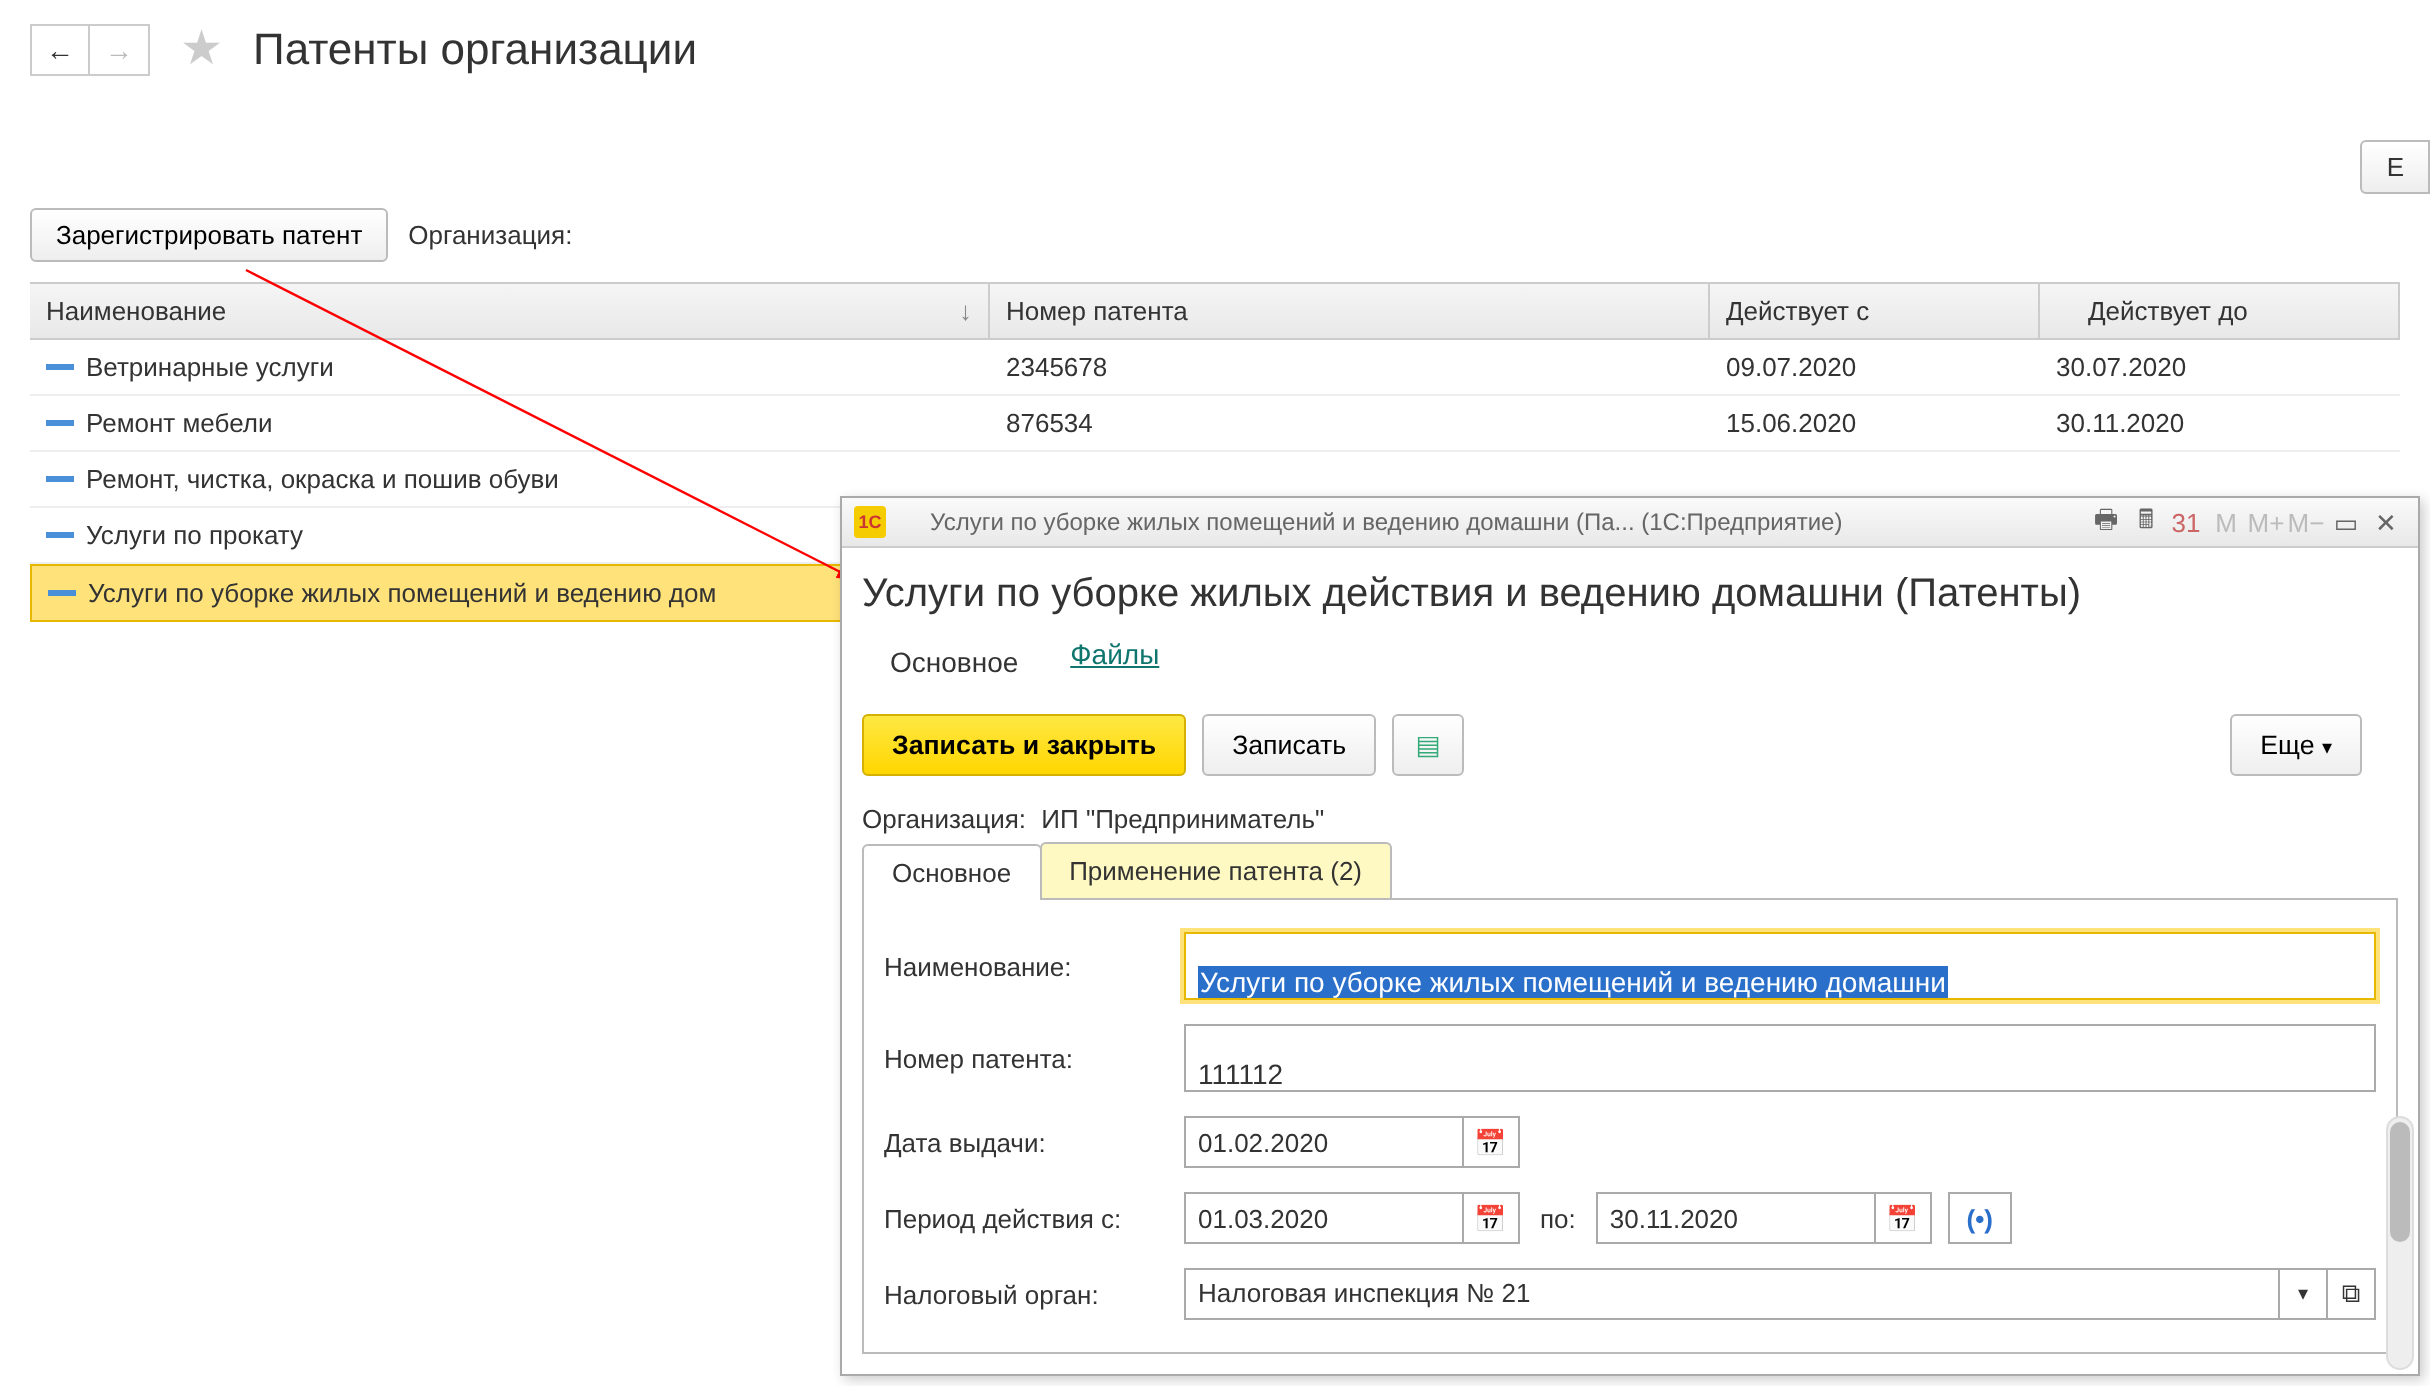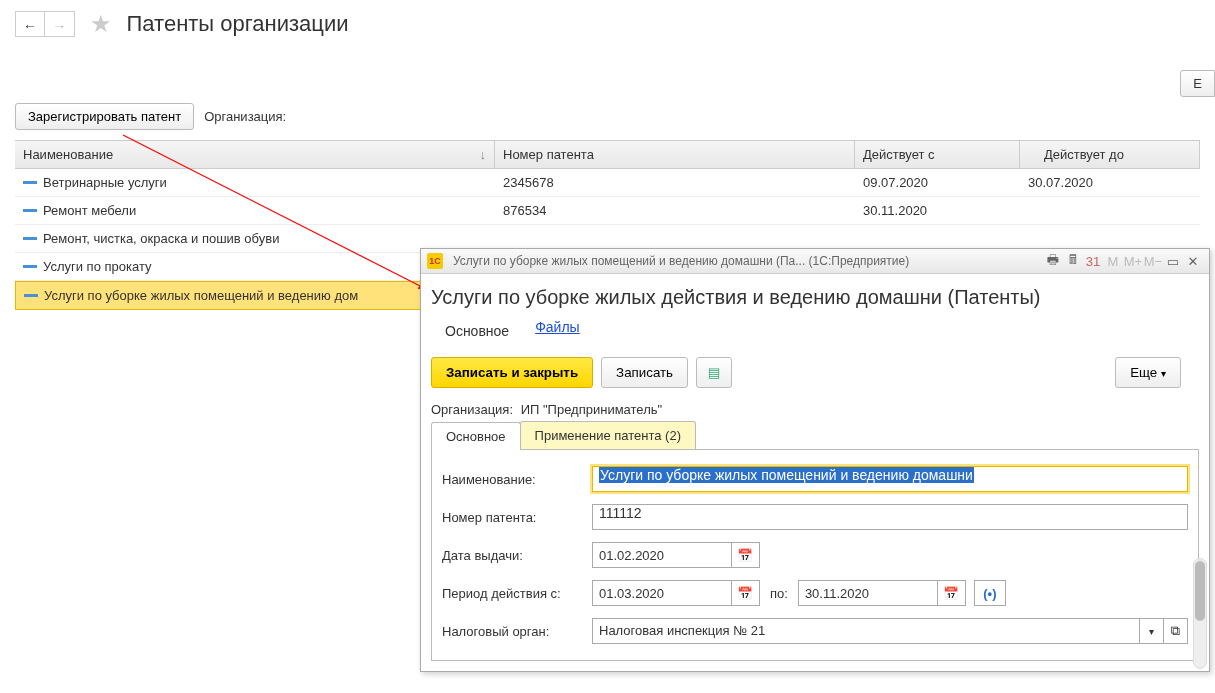--- a/index.html
+++ b/index.html
@@ -28,42 +28,42 @@
   .td.num { flex: 0 0 360px; }
   .td.d1 { flex: 0 0 165px; }
   .td.d2 { flex: 1; }
   .row-icon { width:14px;height:3px;background:#4a90d9;display:inline-block;}
   .sort-arrow { color:#888; }
 
   
   .dialog { position: absolute; left: 420px; top: 248px; width: 790px; background: #fff; border: 1px solid #aaa; box-shadow: 2px 2px 6px rgba(0,0,0,.2); }
   .dlg-title { background: linear-gradient(#fafafa,#e8e8e8); border-bottom:1px solid #ccc; display:flex; align-items:center; padding:3px 6px; font-size:12px; color:#666;}
   .dlg-title .logo { width:16px;height:16px;background:#f5cc00;border-radius:2px;display:flex;align-items:center;justify-content:center;font-size:9px;font-weight:bold;color:#c33;}
-  .dlg-title .ttext { flex:1; margin-left:10px;}
+  .dlg-title .ttext { flex:1; margin-left:22px;}
   .dlg-title .ticon { width:20px;height:18px;display:flex;align-items:center;justify-content:center;font-size:13px;cursor:pointer;color:#666;}
   .dlg-title .ticon.grey { color:#bbb;}
   .dlg-body { padding: 6px 10px 10px 10px; position:relative;}
   .dlg-h1 { font-size: 20px; padding: 6px 0;}
   .dlg-nav { display:flex; gap:18px; padding: 4px 6px;}
   .dlg-nav-item { font-size:14px; cursor:pointer;}
   .dlg-nav-item.active { color:#333; padding:4px 8px;}
-  .dlg-nav-item.link { color:#1d4ed8; text-decoration:underline;}
+  .dlg-nav-item.link { color:#0f766e; text-decoration:underline;}
   .dlg-btnrow { display:flex; gap:8px; padding:10px 0; align-items:center;}
   .btn-yellow { background: linear-gradient(#ffe843,#ffd600); border:1px solid #d4b100; font-weight:bold; padding:7px 14px;border-radius:3px;cursor:pointer;}
   .btn-plain { background: linear-gradient(#fff,#eee); border:1px solid #bbb; padding:7px 14px;border-radius:3px;cursor:pointer;}
   .btn-icon { width:36px;padding:7px 0;display:flex;align-items:center;justify-content:center;}
   .btn-more-dlg{ margin-left:auto; margin-right:18px;}
   .org-line { padding:4px 0;}
   .tabs { display:flex; border-bottom:1px solid #bbb;}
   .tab { border:1px solid #bbb; border-bottom:none; padding:6px 14px; background:#fef9c3;cursor:pointer;border-radius:3px 3px 0 0;margin-right:-1px;}
   .tab.active { background:#fff; position:relative; top:1px;}
   .form { border:1px solid #bbb; border-top:none; padding:10px;}
   .frow { display:flex; align-items:center; padding:6px 0;}
   .flabel { flex:0 0 150px;}
-  .finput { flex:1; border:1px solid #aaa; padding:0 6px; font-size:14px;height:26px;}
+  .finput { flex:1; border:1px solid #aaa; padding:16px 6px; font-size:14px;height:26px;}
   .finput.hl { border:1px solid #e6b800; box-shadow:0 0 0 2px #ffe27a;}
   .finput.hl .seltext { background:#2a6fc9;color:#fff;padding:0 1px;}
   .dateinput { width:140px; border:1px solid #aaa; padding:4px 6px;height:26px;display:flex;align-items:center;}
   .datebtn { width:28px;height:26px;border:1px solid #aaa;border-left:none;display:flex;align-items:center;justify-content:center;cursor:pointer;}
   .between { padding:0 10px;}
   .extrabtn { width:32px;height:26px;border:1px solid #aaa;margin-left:8px;display:flex;align-items:center;justify-content:center;cursor:pointer;color:#2a6fc9;font-weight:bold;}
   .selectwrap { flex:1;display:flex;}
   .selectinput{ flex:1;border:1px solid #aaa;padding:4px 6px;height:26px;}
   .selbtn{ width:24px;height:26px;border:1px solid #aaa;border-left:none;display:flex;align-items:center;justify-content:center;cursor:pointer;}
   .scrollbar { position:absolute; right:2px; top:284px; bottom:2px; width:14px;}
@@ -118,20 +118,21 @@
       <div class="td num">2345678</div>
       <div class="td d1">09.07.2020</div>
       <div class="td d2">30.07.2020</div>
     </div>
     <div class="tr">
       <div class="td name">
           <span class="row-icon"></span>
           <span>Ремонт мебели</span>
         </div>
       <div class="td num">876534</div>
+      <div class="td d1">15.06.2020</div>
       <div class="td d2">30.11.2020</div>
     </div>
     <div class="tr">
       <div class="td name">
           <span class="row-icon"></span>
           <span>Ремонт, чистка, окраска и пошив обуви</span>
         </div>
       <div class="td num"></div>
         <div class="td d1"></div>
         <div class="td d2"></div>

